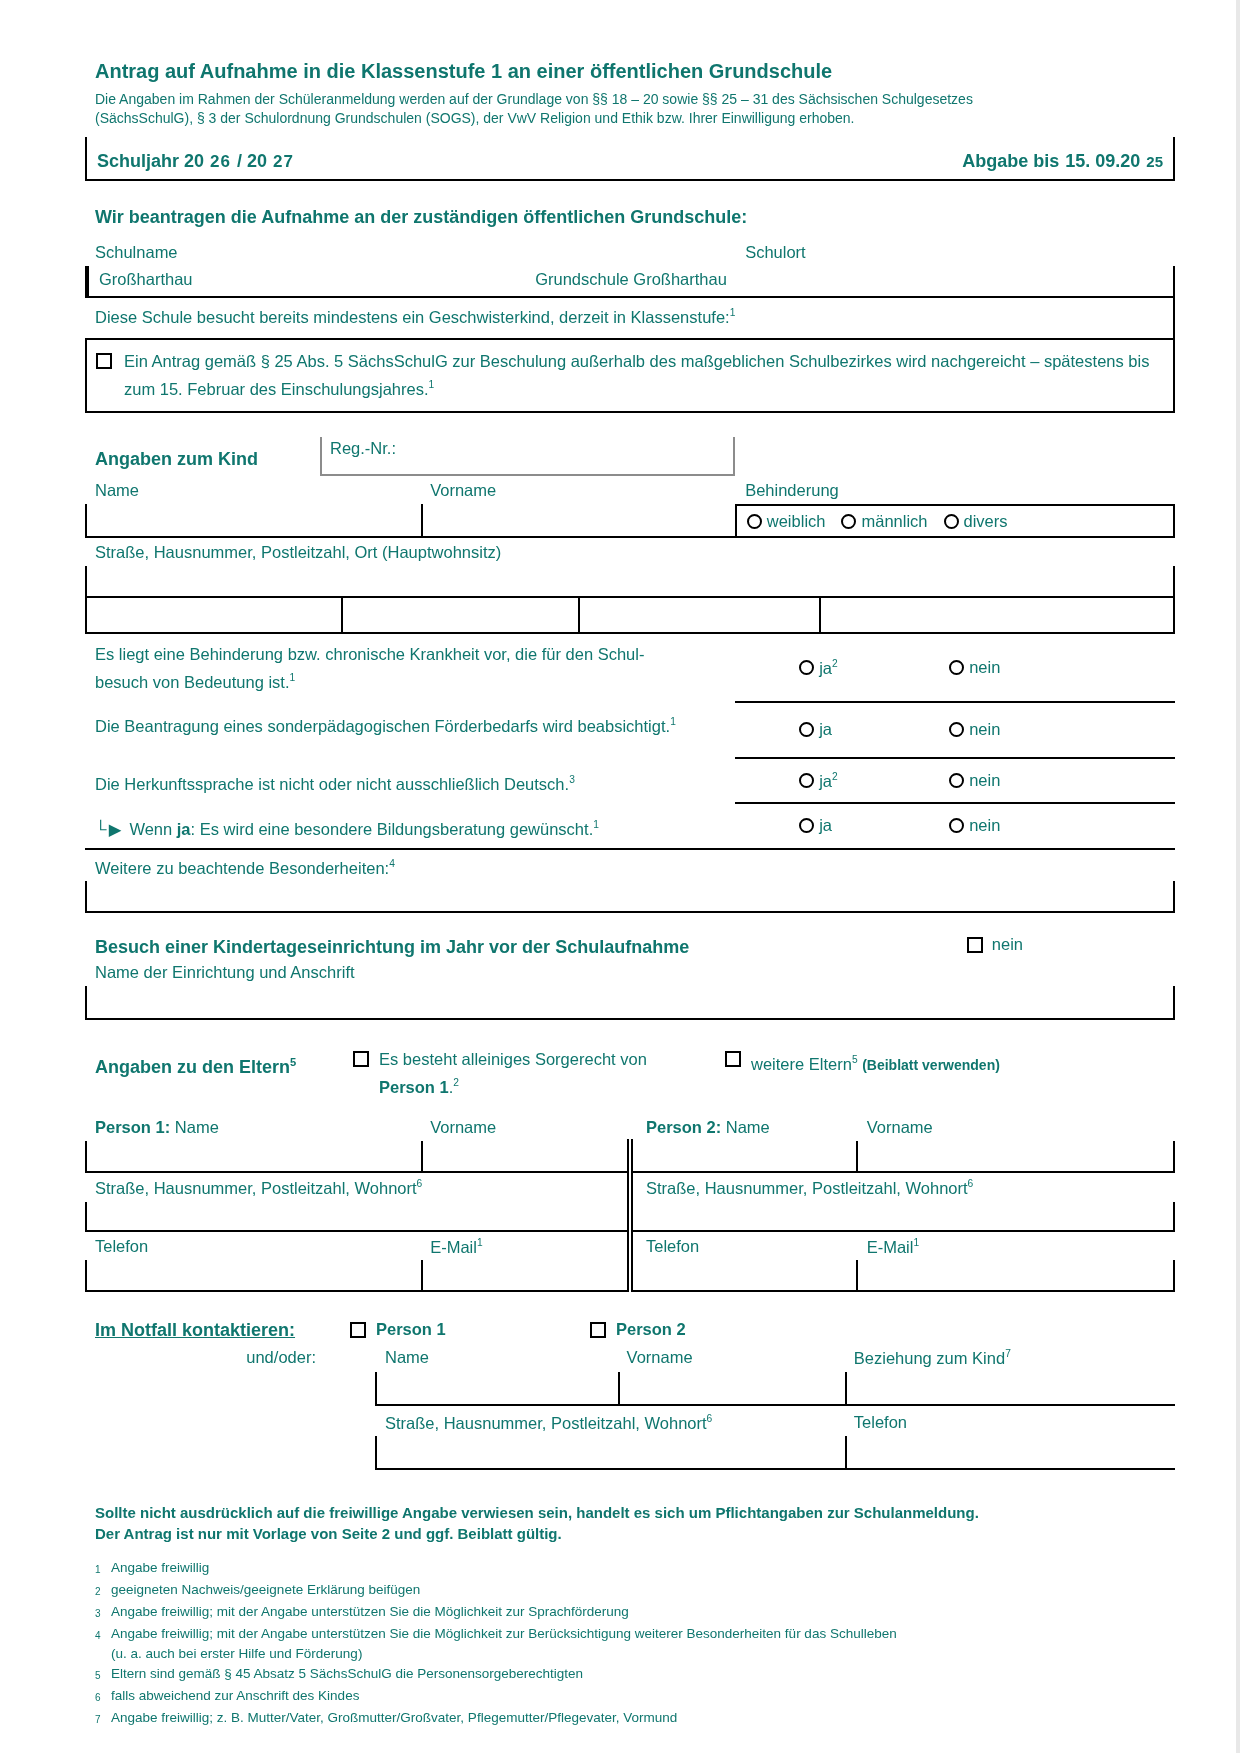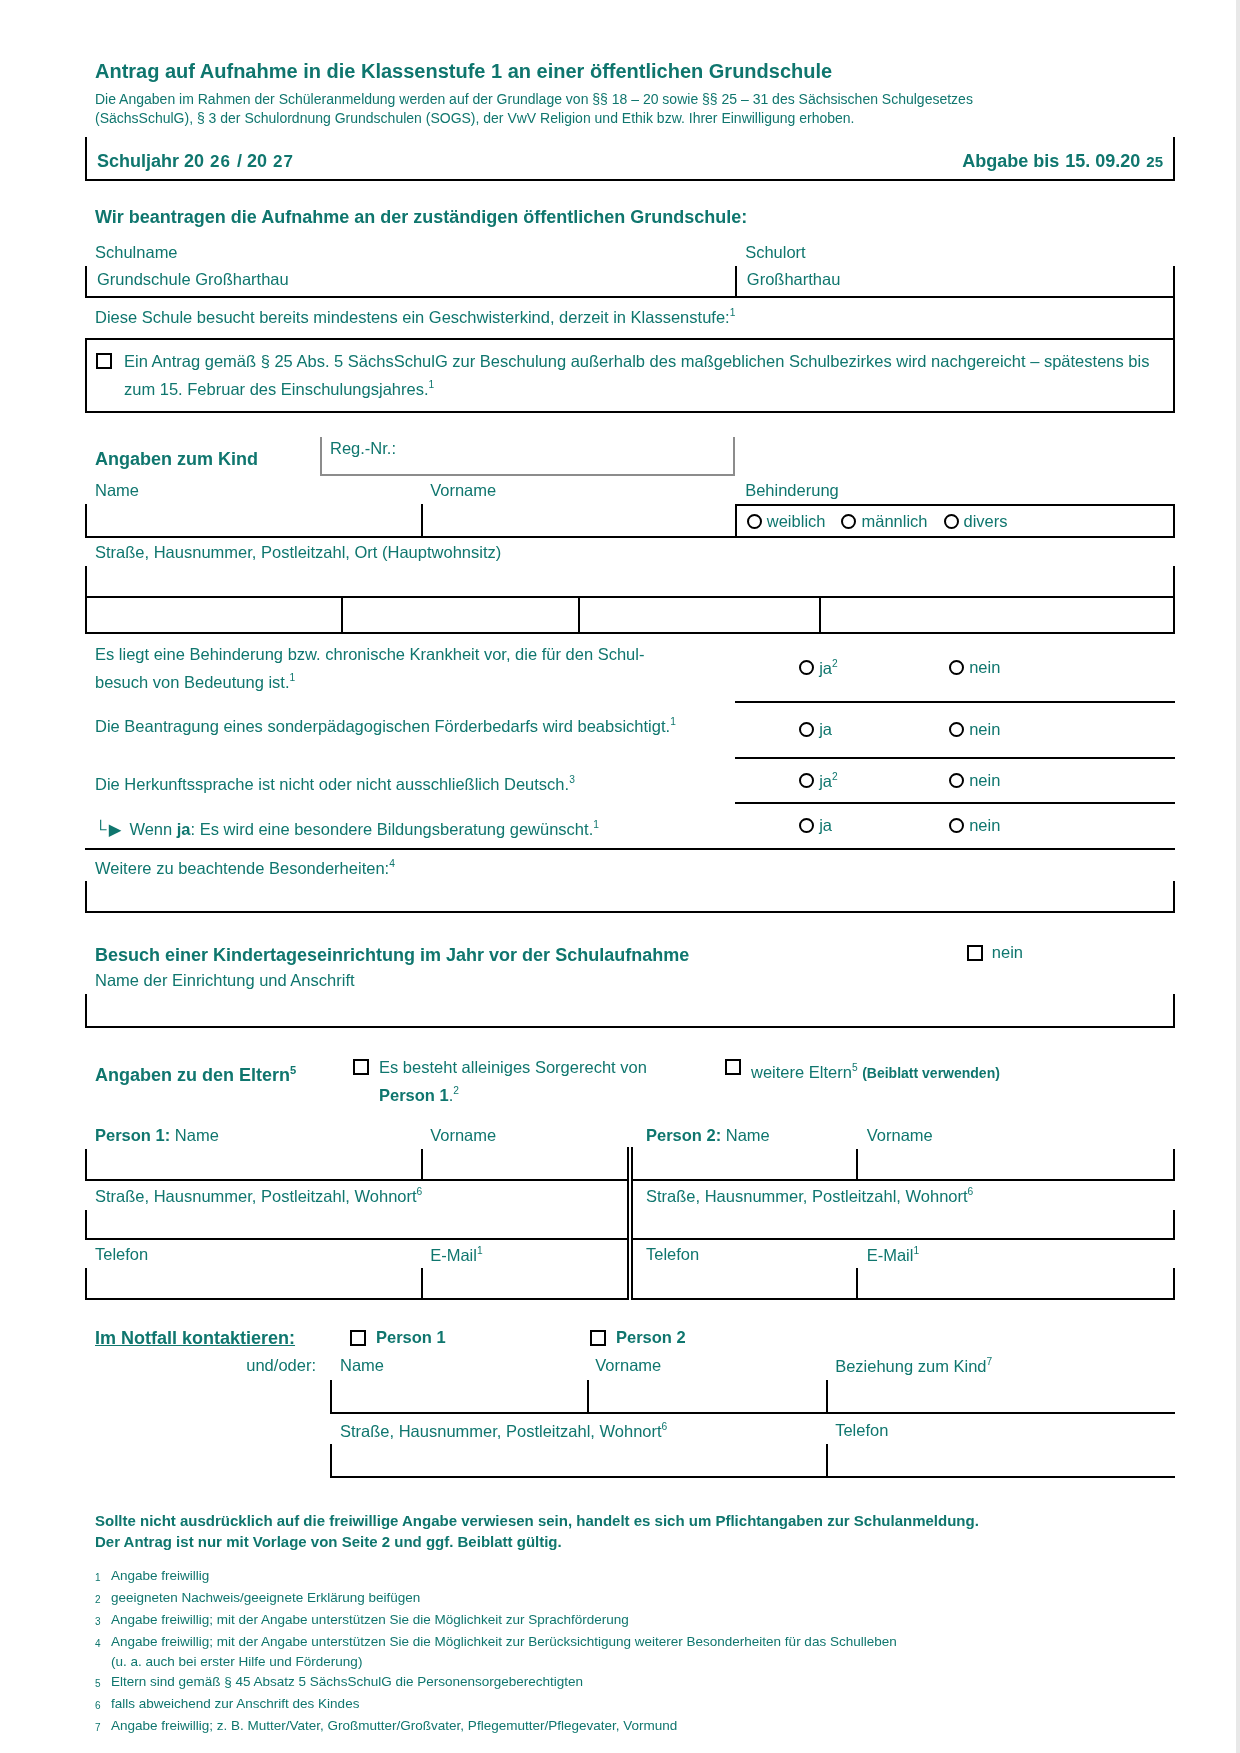--- a/index.html
+++ b/index.html
@@ -53,21 +53,21 @@
 
   .questions { border-bottom:2px solid #000; }
   .qrow { display:flex; }
   .qtext { width:59.65%; padding:9px 40px 7px 10px; font-size:16.5px; line-height:23px; }
   .qans { flex:1; display:flex; align-items:center; border-top:2px solid #000; padding-left:64px; }
   .qrow:first-child .qans { border-top:none; }
   .ans-ja { width:150px; }
   .q-h56 .qtext { min-height:56px; } .q-h44 .qtext { min-height:44px; padding-top:11px; }
   .arrow { letter-spacing:2px; margin-right:6px; }
 
-  .sec-head { display:flex; align-items:baseline; margin-top:30px; }
+  .sec-head { display:flex; align-items:baseline; margin-top:22px; }
   .sec-title { font-size:18px; font-weight:bold; padding-left:10px; }
 
   .kita-nein { display:flex; align-items:center; gap:9px; font-size:16.5px; margin-left:auto; margin-right:152px; }
   .kita-nein .cb { margin-top:0; }
 
   .parents-head { display:flex; margin-top:28px; align-items:flex-start; }
   .ph-title { width:268px; font-size:18px; font-weight:bold; padding-left:10px; padding-top:8px; }
   .ph-cbx { display:flex; font-size:16.5px; line-height:23px; }
   .ph-cbx .cb { margin:3px 10px 0 0; }
   .ph-sorge { width:372px; }
@@ -78,21 +78,21 @@
   .ddouble { position:absolute; left:50%; top:26px; bottom:0; width:6px; margin-left:-3px;
              border-left:2px solid #000; border-right:2px solid #000; background:#fff; z-index:2; }
   .e1 { width:30.75%; } .e2 { width:19.25%; } .e3 { width:20.8%; } .e4 { width:29.2%; }
   .eh { width:50%; }
 
   .notfall { margin-top:28px; }
   .nf-head { display:flex; align-items:flex-start; }
   .nf-title { width:265px; font-size:18px; font-weight:bold; text-decoration:underline; padding-left:10px; }
   .nf-cb { display:flex; align-items:center; gap:10px; font-size:16.5px; font-weight:bold; }
   .nf-cb1 { width:240px; }
-  .nf-body { display:flex; }
+  .nf-body { display:flex;gap:45px; }
   .nf-left { width:245px; text-align:right; padding-right:14px; font-size:16.5px; padding-top:7px; }
   .nf-fields { flex:1; }
   .nf-fields .inputs { border-right:none; }
   .n1 { width:30.2%; } .n2 { width:28.4%; } .n3 { width:41.4%; } .n12 { width:58.6%; }
 
   .bignote { margin-top:32px; padding-left:10px; font-size:15px; font-weight:bold; line-height:21px; }
   .footnotes { margin-top:14px; padding-left:10px; }
   .fn { display:flex; font-size:13.5px; line-height:20px; }
   .fn sup { width:16px; flex:none; font-size:10px; padding-top:2px; }
   .fn .fn-text { white-space:pre-line; }
@@ -122,22 +122,22 @@
   </div>
 
   <div class="h1">Wir beantragen die Aufnahme an der zuständigen öffentlichen Grundschule:</div>
 
   <div class="fblock" style="margin-top:10px;">
     <div class="labels">
       <span class="c w60">Schulname</span>
       <span class="c w40">Schulort</span>
     </div>
     <div class="inputs minh30">
+      <span class="c w40 bl">Großharthau</span>
       <span class="c w60">Grundschule Großharthau</span>
-      <span class="c w40 bl">Großharthau</span>
     </div>
   </div>
 
   <div class="textrow"><span>Diese Schule besucht bereits mindestens ein Geschwisterkind, derzeit in Klassenstufe:</span><sup>1</sup></div>
 
   <div class="cbrow">
     <span class="cb"></span>
     <span><span>Ein Antrag gemäß § 25 Abs. 5 SächsSchulG zur Beschulung außerhalb des maßgeblichen Schulbezirkes wird nachgereicht – spätestens bis zum 15. Februar des Einschulungsjahres.</span><sup>1</sup></span>
   </div>
 

